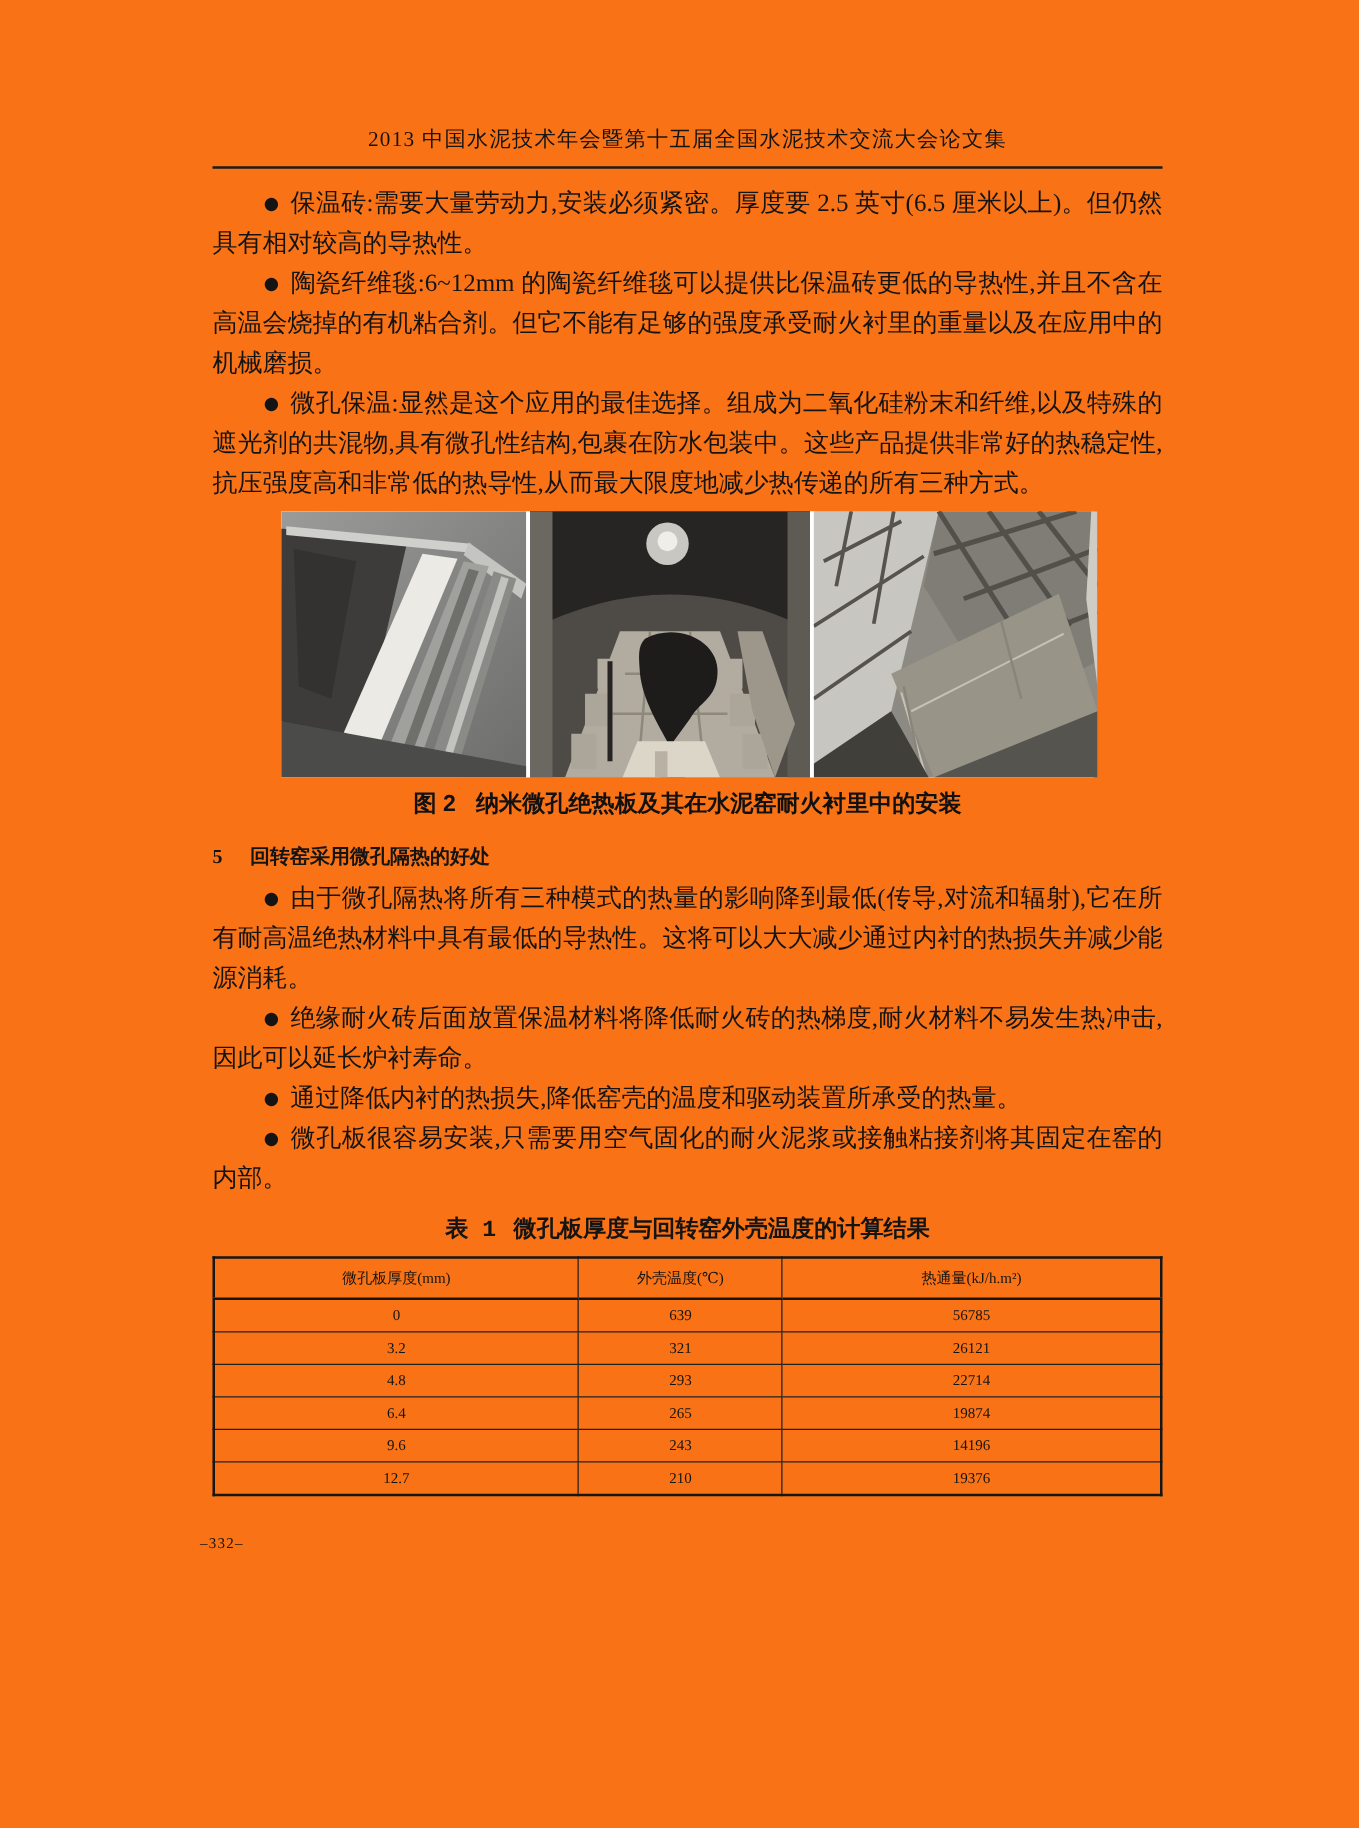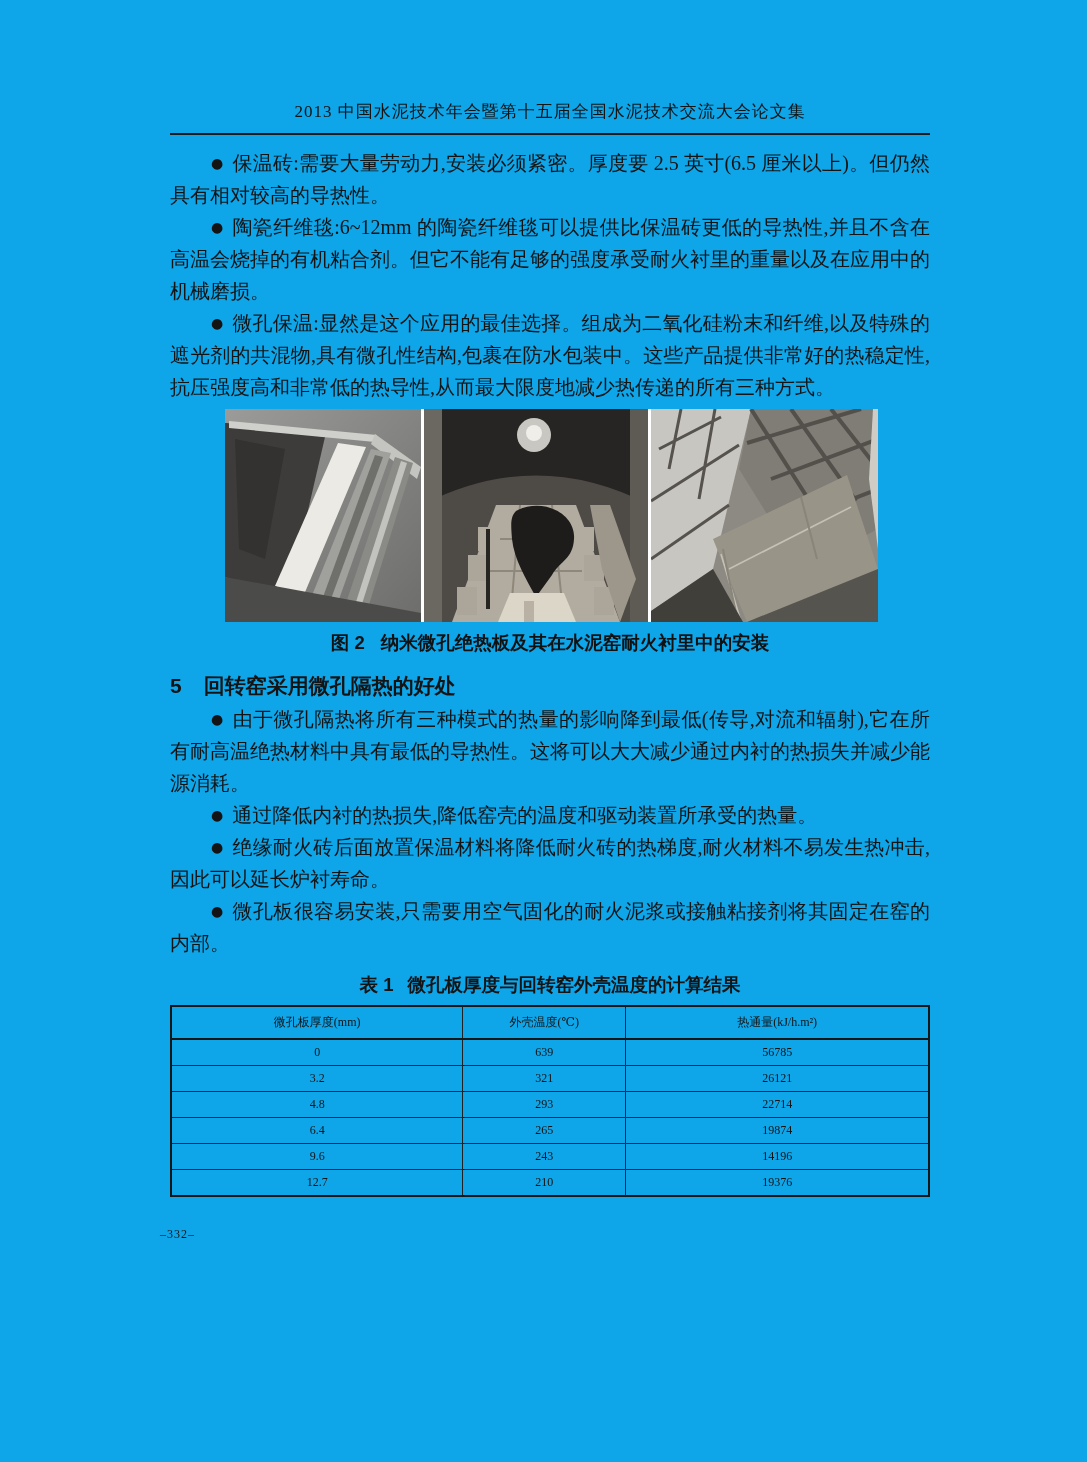--- a/index.html
+++ b/index.html
@@ -1,20 +1,20 @@
 <!DOCTYPE html>
 <html><head>
 <meta charset="utf-8">
 <style>
   html,body { margin:0; padding:0; background:#e8e8e8; }
   .page {
     position:relative;
     width:1087px; height:1462px;
     margin:0 auto;
-    background:#0ea5e9;
+    background:#f97316;
     box-sizing:border-box;
     padding:100px 157px 0 170px;
     font-family:"Liberation Serif","DejaVu Serif",serif;
     color:#141414;
     overflow:hidden;
   }
   .hdr-title {
     text-align:center;
     font-size:17px;
     letter-spacing:1px;
@@ -51,30 +51,30 @@
     margin-top:9px;
     font-family:"Liberation Sans","DejaVu Sans",sans-serif;
     font-weight:bold;
     font-size:18.5px;
     line-height:24px;
     color:#111;
   }
   .cap-label { margin-right:16px; }
   .section-heading {
     margin:16px 0 2px 0;
-    font-family:Liberation Sans, sans-serif;
+    font-family:Liberation Serif, serif;
     font-weight:bold;
-    font-size:21px;
+    font-size:16px;
     line-height:30px;
   }
   .sec-num { margin-right:22px; }
   .table-title {
     margin-top:14px;
     text-align:center;
-    font-family:Liberation Sans, sans-serif;
+    font-family:Liberation Mono, monospace;
     font-weight:bold;
     font-size:18.5px;
     line-height:24px;
   }
   .tbl-label { margin-right:14px; }
   table.data {
     width:100%;
     margin-top:8px;
     border-collapse:collapse;
     border:2.5px solid #161616;
@@ -181,22 +181,22 @@
       <span class="cap-label">图 2</span><span>纳米微孔绝热板及其在水泥窑耐火衬里中的安装</span>
     </figcaption>
   </figure>
 
   <h2 class="section-heading">
     <span class="sec-num">5</span><span>回转窑采用微孔隔热的好处</span>
   </h2>
 
   <div class="body-text" style="margin-top:0">
     <p class="para"><span class="bullet">●</span><span>由于微孔隔热将所有三种模式的热量的影响降到最低(传导,对流和辐射),它在所有耐高温绝热材料中具有最低的导热性。这将可以大大减少通过内衬的热损失并减少能源消耗。</span></p>
+    <p class="para"><span class="bullet">●</span><span>绝缘耐火砖后面放置保温材料将降低耐火砖的热梯度,耐火材料不易发生热冲击,因此可以延长炉衬寿命。</span></p>
     <p class="para"><span class="bullet">●</span><span>通过降低内衬的热损失,降低窑壳的温度和驱动装置所承受的热量。</span></p>
-    <p class="para"><span class="bullet">●</span><span>绝缘耐火砖后面放置保温材料将降低耐火砖的热梯度,耐火材料不易发生热冲击,因此可以延长炉衬寿命。</span></p>
     <p class="para"><span class="bullet">●</span><span>微孔板很容易安装,只需要用空气固化的耐火泥浆或接触粘接剂将其固定在窑的内部。</span></p>
   </div>
 
   <div class="table-title">
     <span class="tbl-label">表 1</span><span>微孔板厚度与回转窑外壳温度的计算结果</span>
   </div>
 
   <table class="data">
     <colgroup>
         <col style="width:38.5%">

